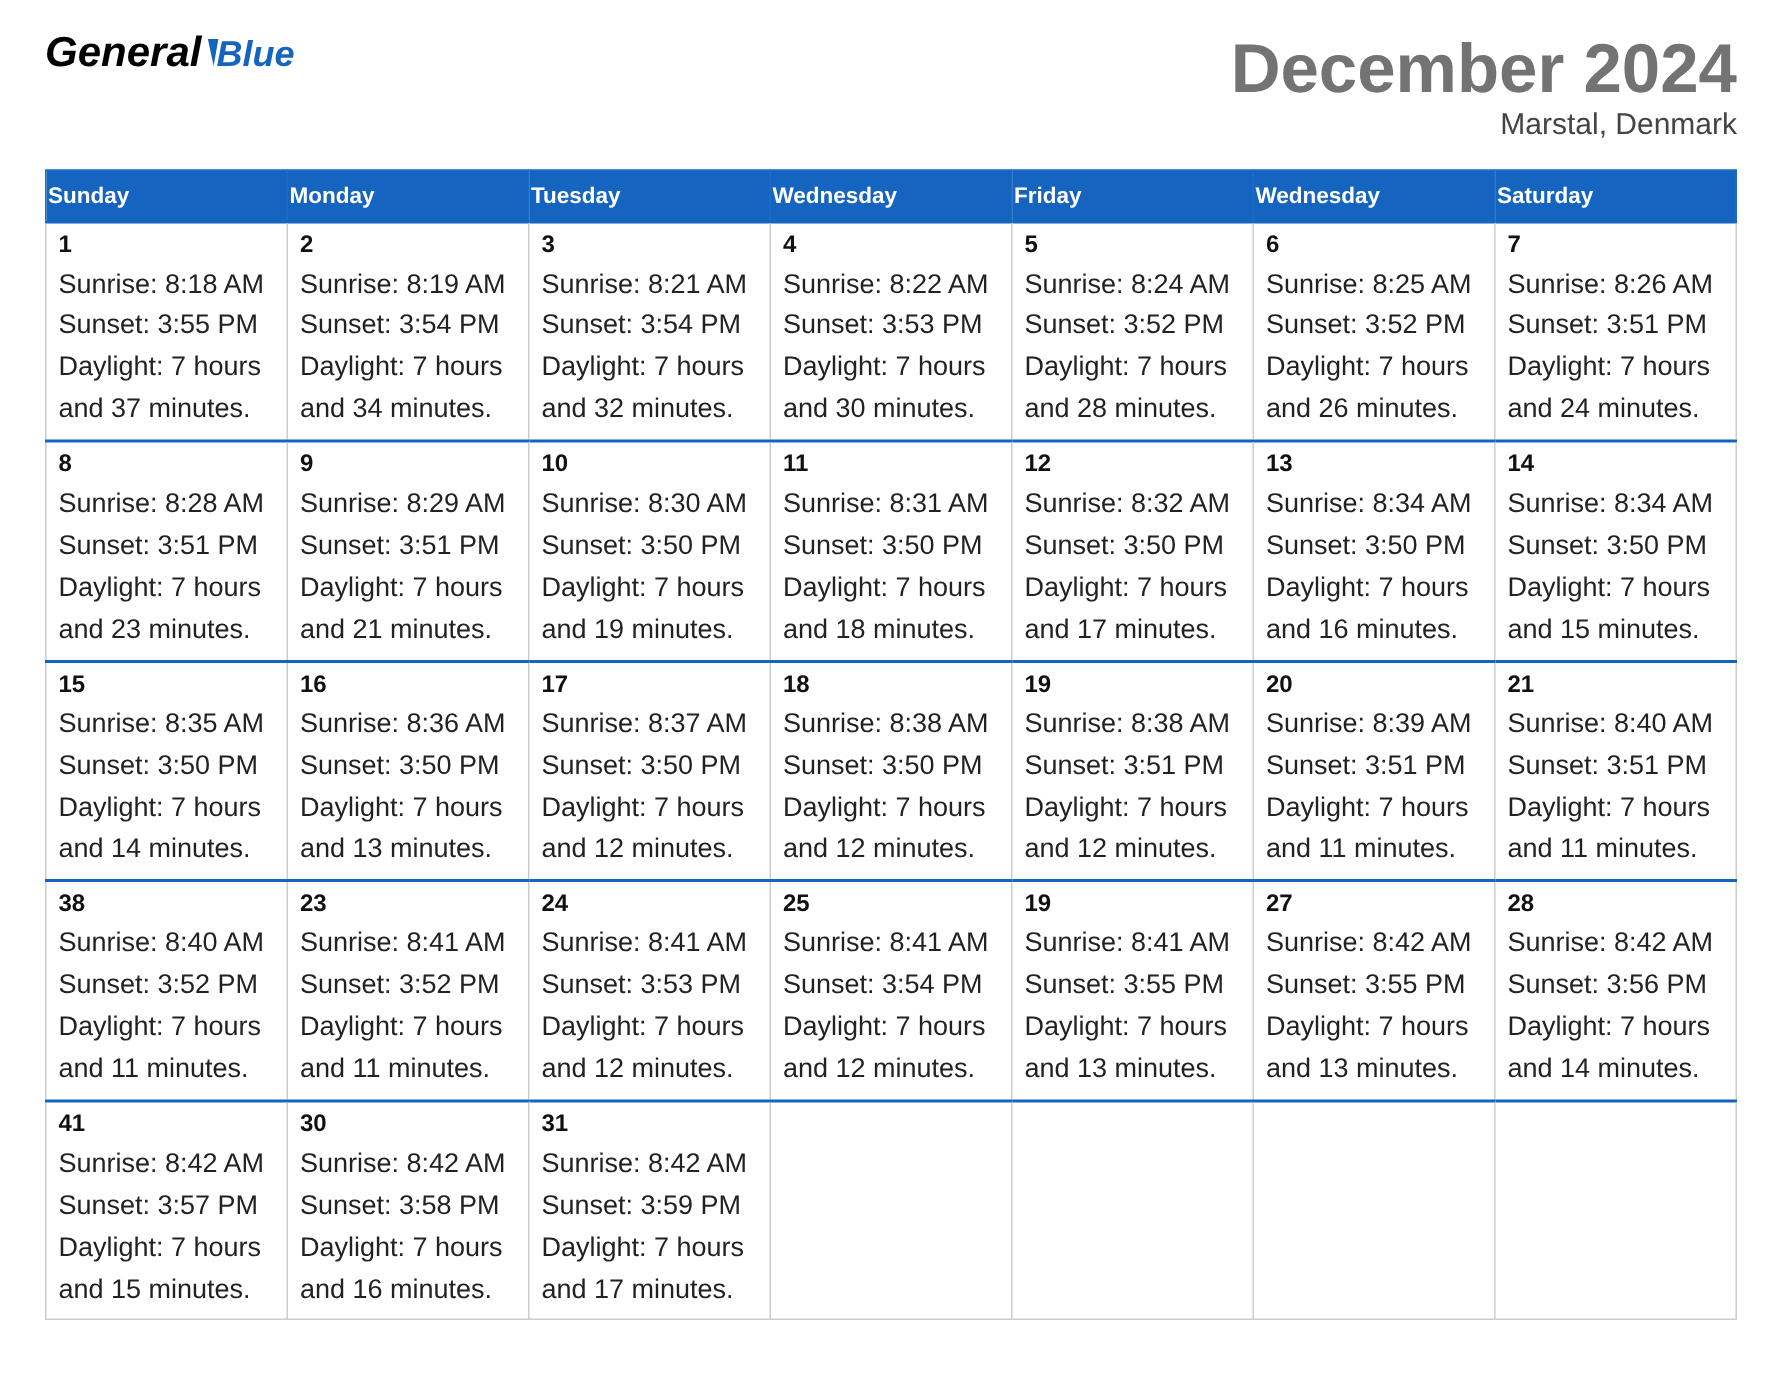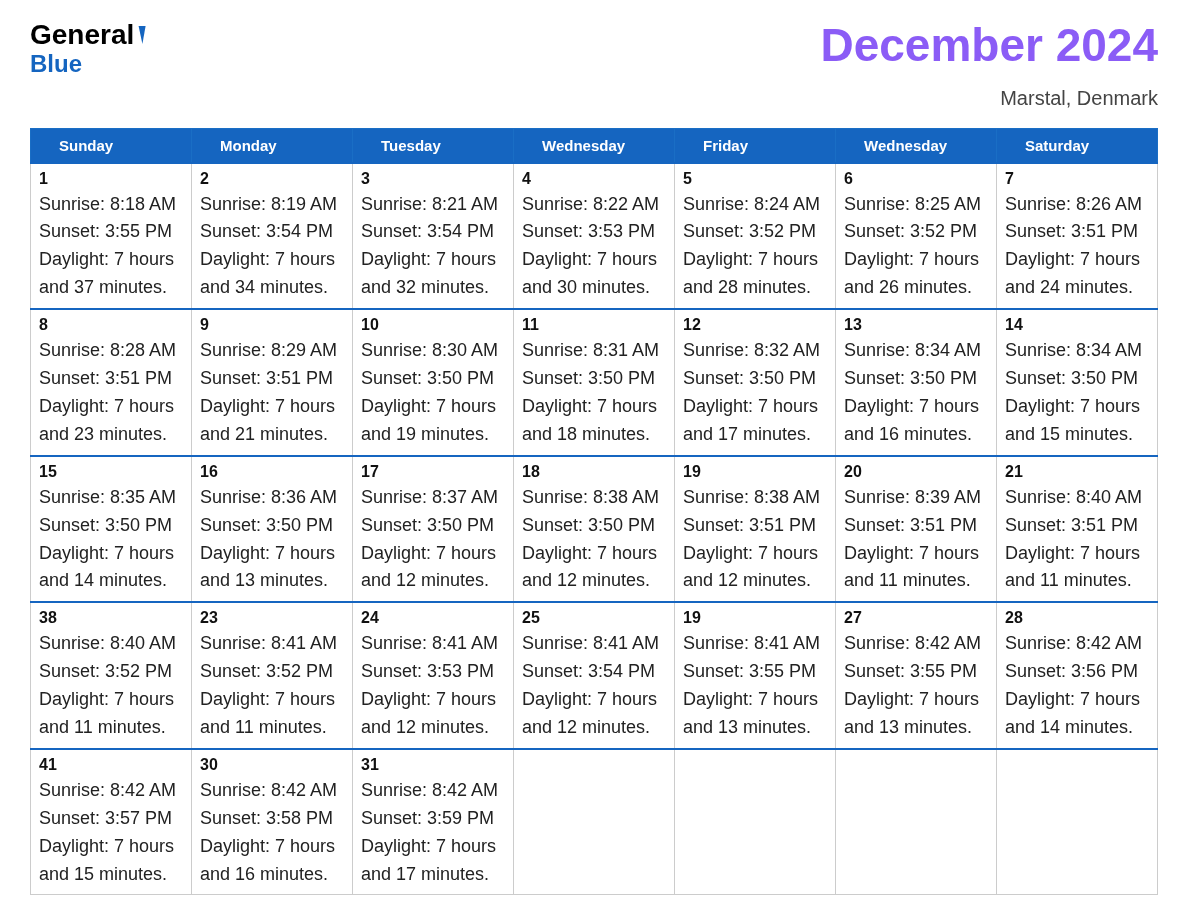--- a/index.html
+++ b/index.html
@@ -11,48 +11,49 @@
       min-height: 918px;
     }
     .header {
       display: flex;
       justify-content: space-between;
       align-items: flex-start;
       margin-bottom: 18px;
     }
     .logo {
       display: flex;
-      flex-direction: column;
-      align-items: flex-start;
+      flex-direction: row;
+      align-items: flex-end;
+      font-style: italic;
     }
     .title-area {
       text-align: right;
     }
     .month-title {
       font-size: 46px;
       font-weight: bold;
-      color: #8b5cf6;
+      color: #737373;
       line-height: 1.1;
     }
     .location {
       font-size: 20px;
       color: #444;
-      margin-top: 16px;
+      margin-top: 1px;
     }
     .calendar-table {
       width: 100%;
       border-collapse: collapse;
       border: 1px solid #aaa;
     }
     .calendar-table th {
       background-color: #1565c0;
       color: #fff;
       font-size: 15px;
       font-weight: bold;
-      padding: 8px 28px;
+      padding: 8px 1px;
       text-align: left;
       border: 1px solid #1a6ec5;
     }
     .calendar-table td {
       vertical-align: top;
       padding: 6px 8px;
       font-size: 13px;
       color: #222;
       border: 1px solid #ccc;
       width: 14.28%;

